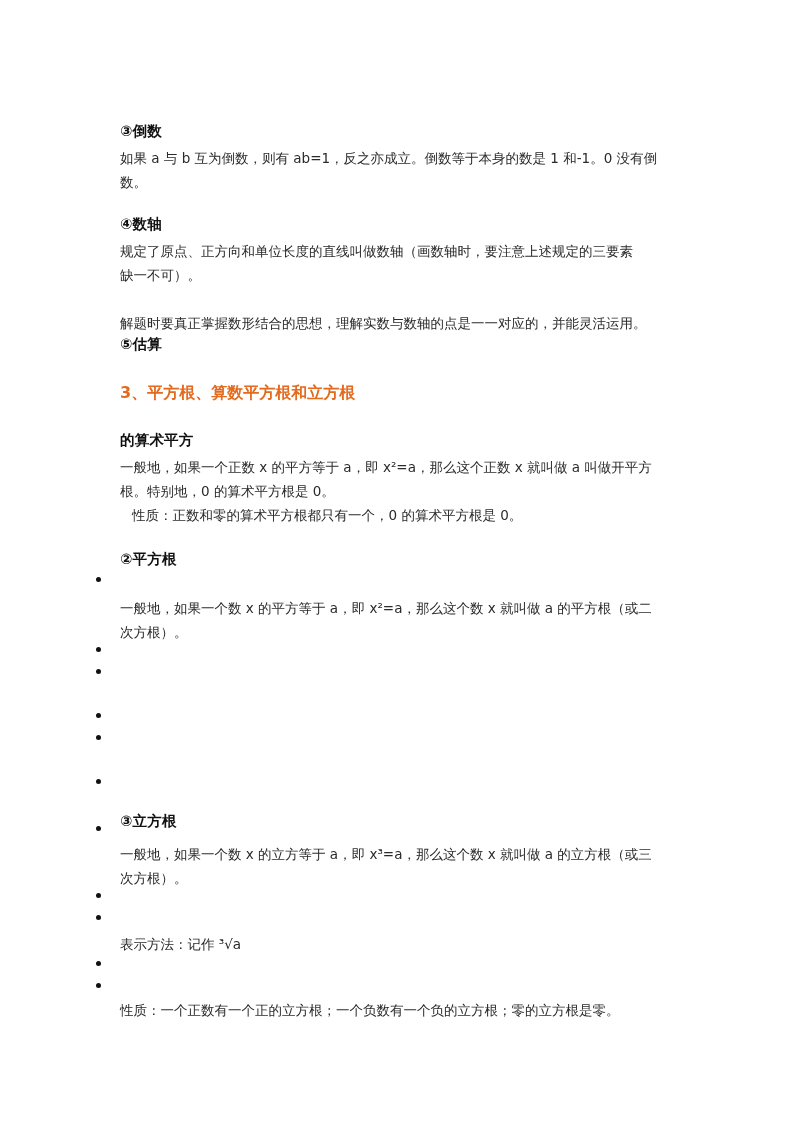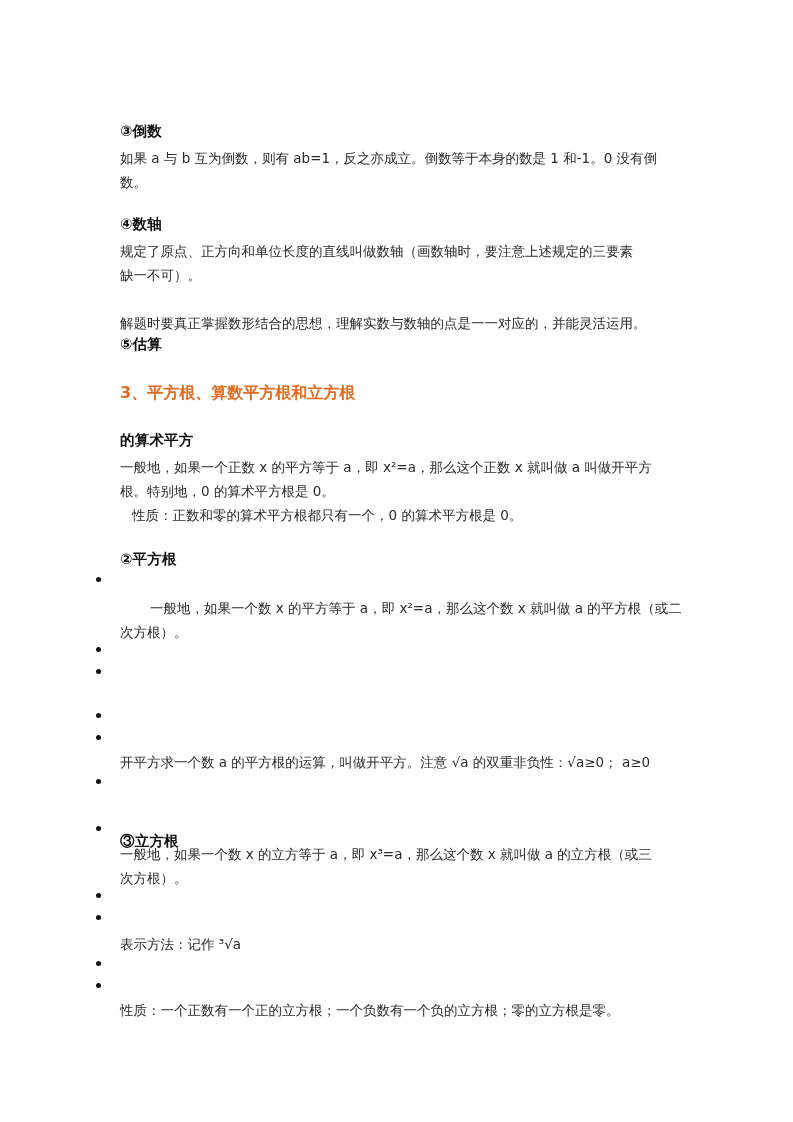--- a/index.html
+++ b/index.html
@@ -36,30 +36,29 @@
 
   <div class="el section" style="left:120px; top:383px;">3、平方根、算数平方根和立方根</div>
 
   <div class="el heading" style="left:120px; top:431px;">的算术平方</div>
   <div class="el body" style="left:120px; top:455px;">一般地，如果一个正数 x 的平方等于 a，即 x²=a，那么这个正数 x 就叫做 a 叫做开平方</div>
   <div class="el body" style="left:120px; top:479px;">根。特别地，0 的算术平方根是 0。</div>
   <div class="el body" style="left:112px; top:503px;margin-left:20px;">性质：正数和零的算术平方根都只有一个，0 的算术平方根是 0。</div>
 
   <div class="el heading" style="left:120px; top:550px;">②平方根</div>
   <span class="bullet" style="left:96px; top:577px;"></span>
-  <div class="el body" style="left:120px; top:596px;margin-left:30px;">一般地，如果一个数 x 的平方等于 a，即 x²=a，那么这个数 x 就叫做 a 的平方根（或二</div>
+  <div class="el body" style="left:120px; top:596px;">一般地，如果一个数 x 的平方等于 a，即 x²=a，那么这个数 x 就叫做 a 的平方根（或二</div>
   <div class="el body" style="left:120px; top:620px;">次方根）。</div>
   <span class="bullet" style="left:96px; top:647px;"></span>
   <span class="bullet" style="left:96px; top:669px;"></span>
   <span class="bullet" style="left:96px; top:713px;"></span>
   <span class="bullet" style="left:96px; top:735px;"></span>
-  <div class="el body" style="left:120px; top:750px;">开平方求一个数 a 的平方根的运算，叫做开平方。注意 √a 的双重非负性：√a≥0；  a≥0</div>
   <span class="bullet" style="left:96px; top:779px;"></span>
 
-  <div class="el heading" style="left:120px; top:832px;font-family:Liberation Mono, monospace;">③立方根</div>
+  <div class="el heading" style="left:120px; top:812px;">③立方根</div>
   <span class="bullet" style="left:96px; top:826px;"></span>
   <div class="el body" style="left:120px; top:842px;">一般地，如果一个数 x 的立方等于 a，即 x³=a，那么这个数 x 就叫做 a  的立方根（或三</div>
   <div class="el body" style="left:120px; top:866px;">次方根）。</div>
   <span class="bullet" style="left:96px; top:893px;"></span>
   <span class="bullet" style="left:96px; top:915px;"></span>
   <div class="el body" style="left:120px; top:932px;">表示方法：记作 ³√a</div>
   <span class="bullet" style="left:96px; top:961px;"></span>
   <span class="bullet" style="left:96px; top:983px;"></span>
   <div class="el body" style="left:120px; top:998px;">性质：一个正数有一个正的立方根；一个负数有一个负的立方根；零的立方根是零。</div>
 

